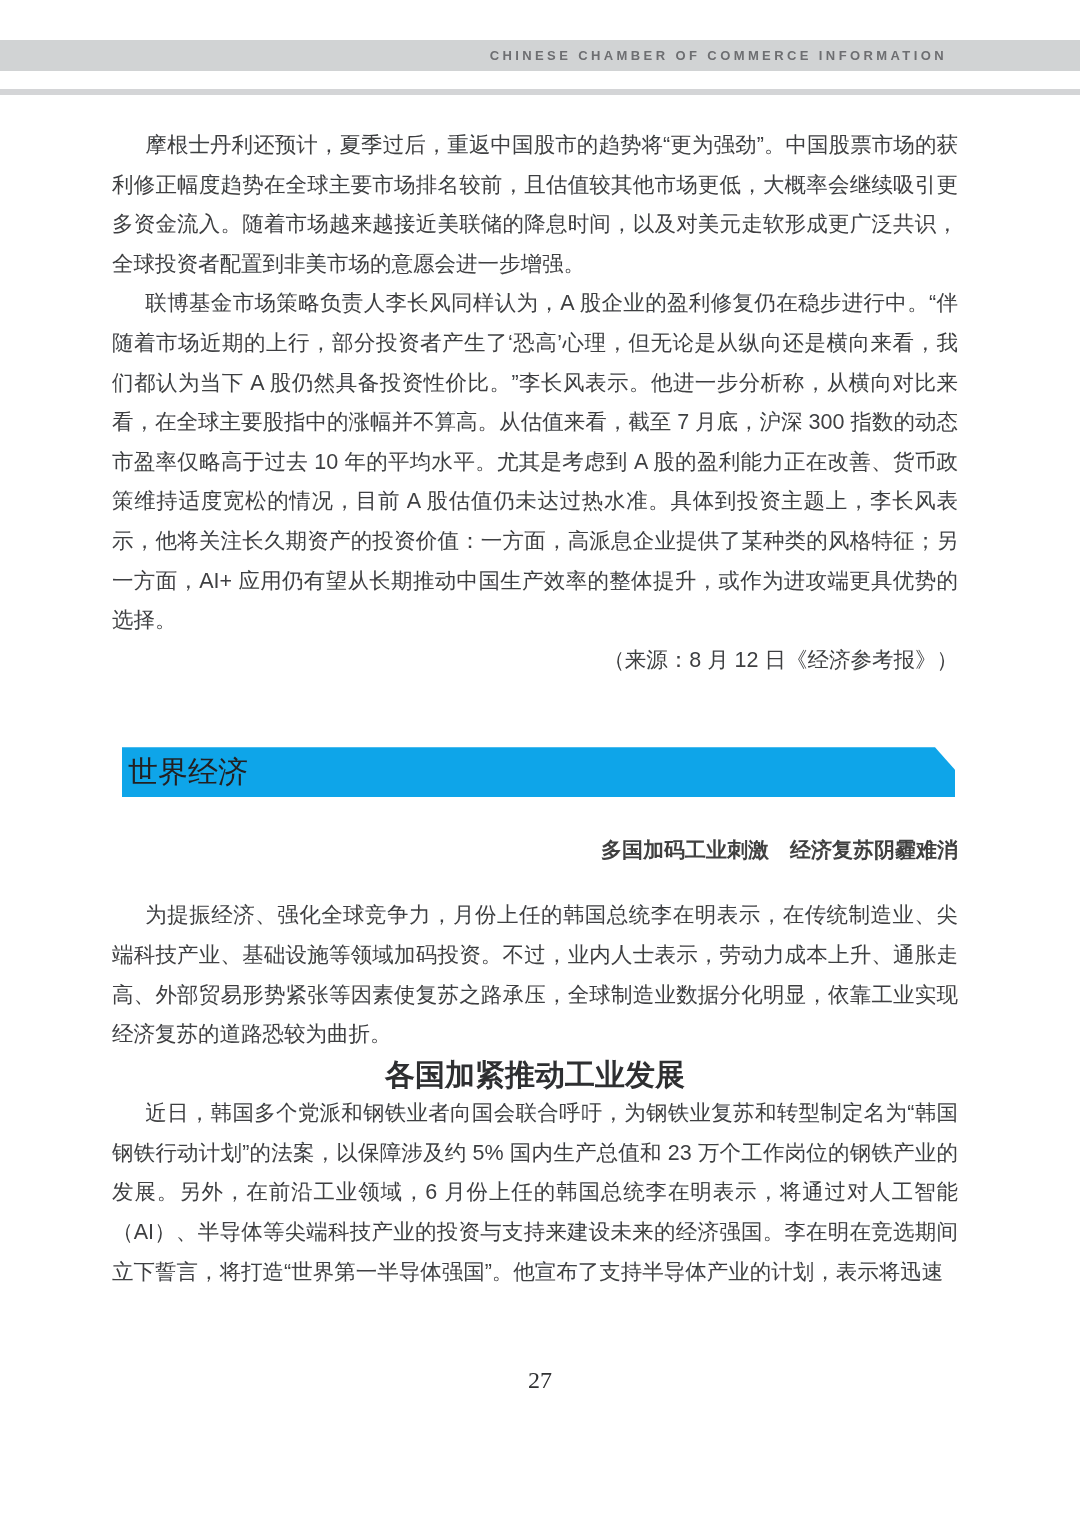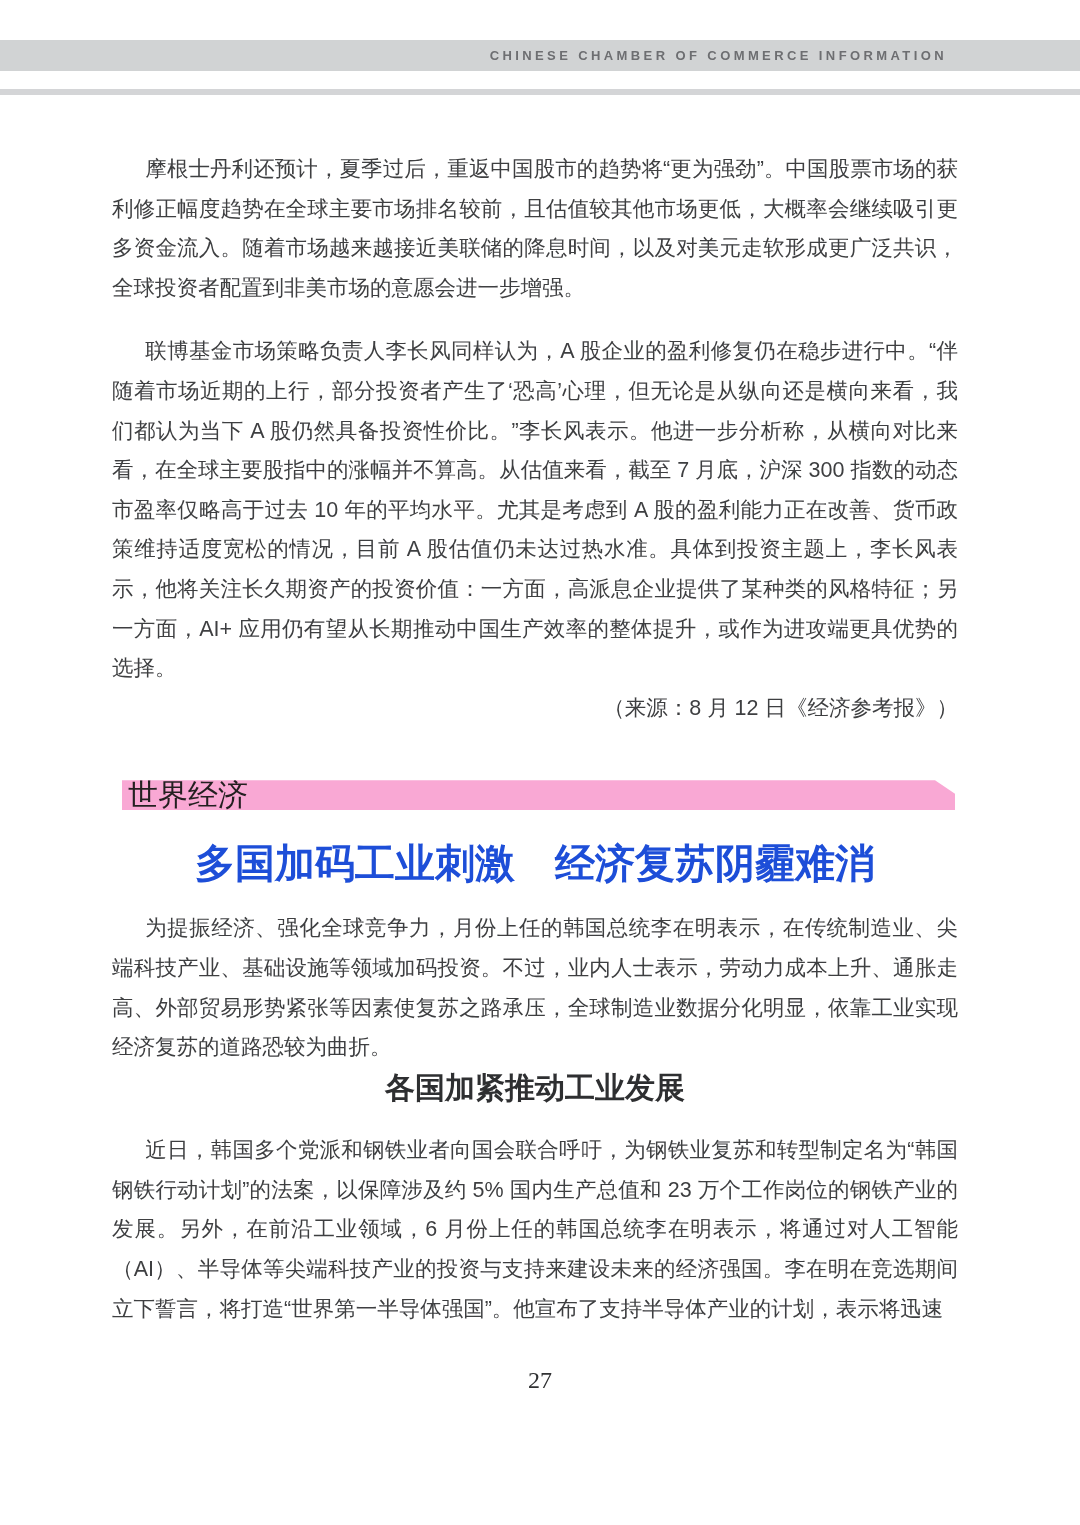--- a/index.html
+++ b/index.html
@@ -53,53 +53,52 @@
     font-size: 21.5px;
     line-height: 39.6px;
     text-align: justify;
     text-justify: inter-ideograph;
   }
   .content p {
     margin: 0;
   }
   .content p.indent {
     text-indent: 1.55em;
-    margin-top: 24px;
   }
   .source-line {
     text-align: right;
     margin: 0;
   }
   
   .section-banner {
-    margin-top: 52px;
+    margin-top: 67px;
     margin-left: 10px;
     width: 833px;
-    height: 30px;
-    background: #f9a8d4;
+    height: 50px;
+    background: #0ea5e9;
     clip-path: polygon(0 0, calc(100% - 20px) 0, 100% 45%, 100% 100%, 0 100%);
     display: flex;
     align-items: center;
   }
   .section-banner .section-label {
     font-family: "Liberation Serif", "DejaVu Serif", serif;
     font-size: 30px;
     color: #231f20;
     padding-left: 6px;
     line-height: 38px;
   }
   
   .article-title {
     margin: 33px 0 0 0;
     height: 40px;
     line-height: 40px;
-    text-align: center;
-    font-size: 40px;
+    text-align: right;
+    font-size: 21px;
     font-weight: bold;
-    color: #1d4ed8;
+    color: #404040;
   }
   .intro-block {
     margin-top: 26px;
   }
   .sub-heading {
     margin: 0;
     text-align: center;
     font-size: 30px;
     font-weight: bold;
     color: #2e2f31;

